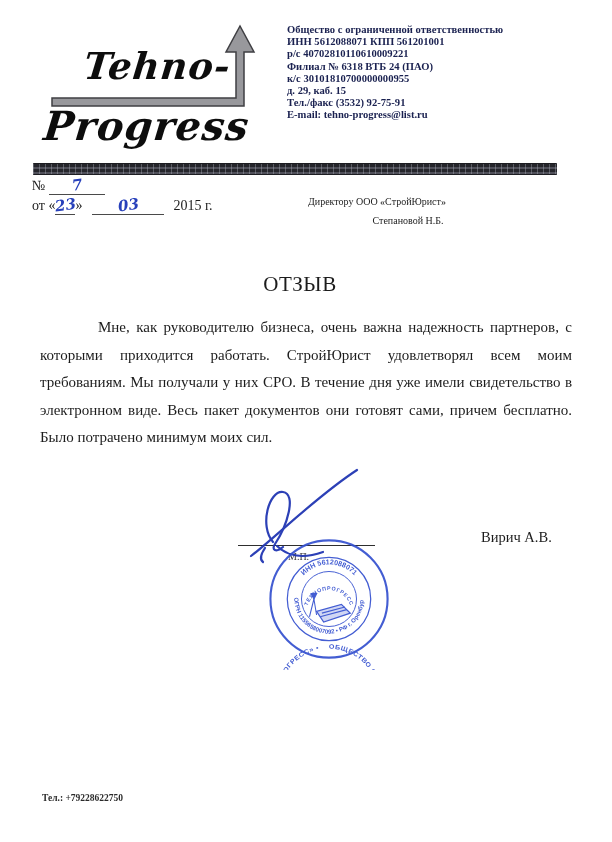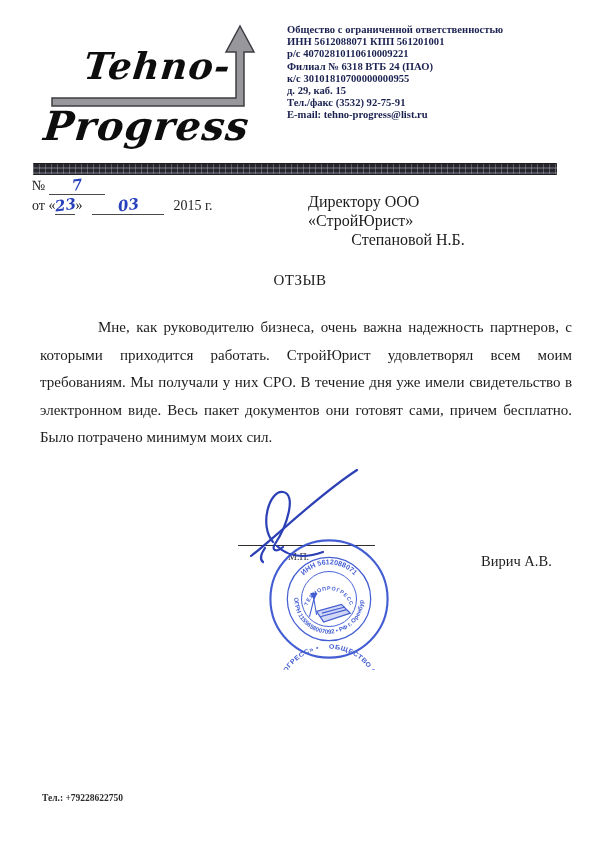--- a/index.html
+++ b/index.html
@@ -31,35 +31,35 @@
   }
   
   .ref-block{position:absolute;left:32px;top:176px;font-size:14px;color:#1c1c1c;}
   .ref-line{height:20px;white-space:nowrap;}
   .uline{display:inline-block;border-bottom:1.2px solid #4a4a4a;text-align:center;}
   .hand{
     font-family:"DejaVu Serif", serif;font-style:italic;font-weight:bold;
     color:#2740bb;display:inline-block;transform:rotate(-8deg);font-size:15px;
   }
   
-  .addressee{position:absolute;left:308px;top:192px;width:200px;font-size:16px;line-height:19px;}
+  .addressee{position:absolute;left:308px;top:192px;width:200px;font-size:10px;line-height:19px;}
   .addressee .a2{text-align:center;}
   
   .doc-title{position:absolute;left:40px;top:272px;width:520px;text-align:center;
-    font-size:15px;letter-spacing:.5px;}
+    font-size:21px;letter-spacing:.5px;}
   .doc-body{
     position:absolute;left:40px;top:314px;width:532px;
     font-size:15px;line-height:27.5px;text-align:justify;text-indent:58px;font-family:Liberation Serif, serif;
   }
   
   .closing{position:absolute;left:42px;top:477px;font-size:14.5px;line-height:28px;}
   .sig-line{position:absolute;left:238px;top:545px;width:137px;height:0;
     border-bottom:1.6px solid #2e2e2e;}
   .mp-mark{position:absolute;left:288px;top:551px;font-size:10px;color:#3a3a3a;}
-  .signer-name{position:absolute;left:481px;top:529px;font-size:14.5px;margin-top:24px;}
+  .signer-name{position:absolute;left:481px;top:529px;font-size:14.5px;}
   .signature-svg{position:absolute;left:243px;top:460px;width:140px;height:105px;}
   .stamp-svg{position:absolute;left:258px;top:528px;width:142px;height:142px;opacity:.92;}
   
   .footer-phone{position:absolute;left:42px;top:793px;font-size:9.5px;font-weight:bold;color:#2a2a2a;}
 </style>
 </head>
 <body>
 
 <div class="page">
 

